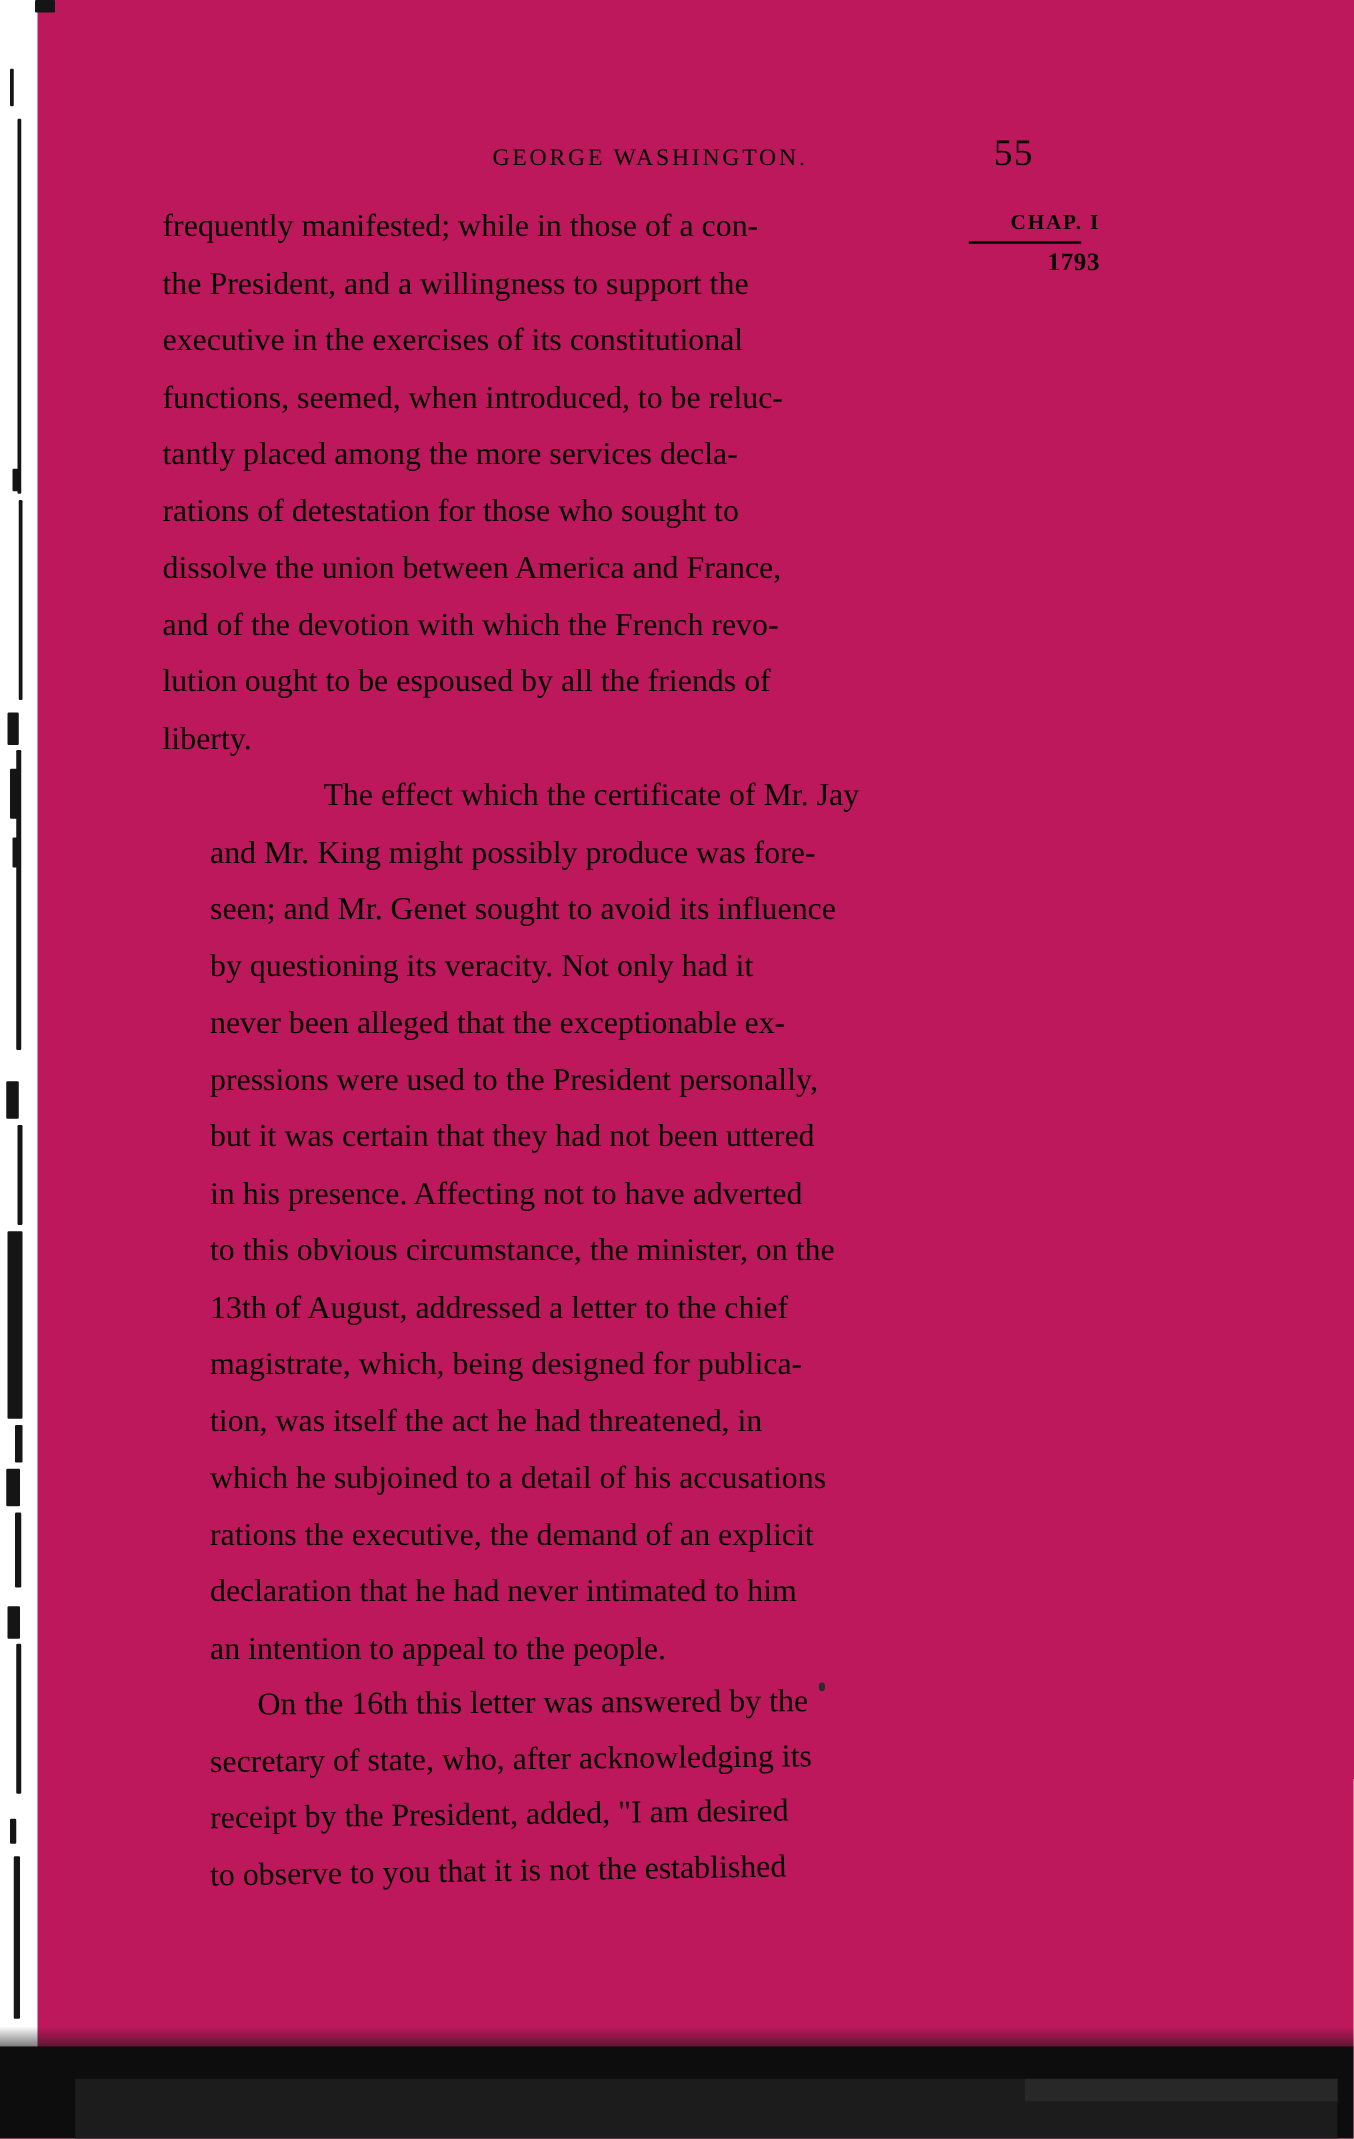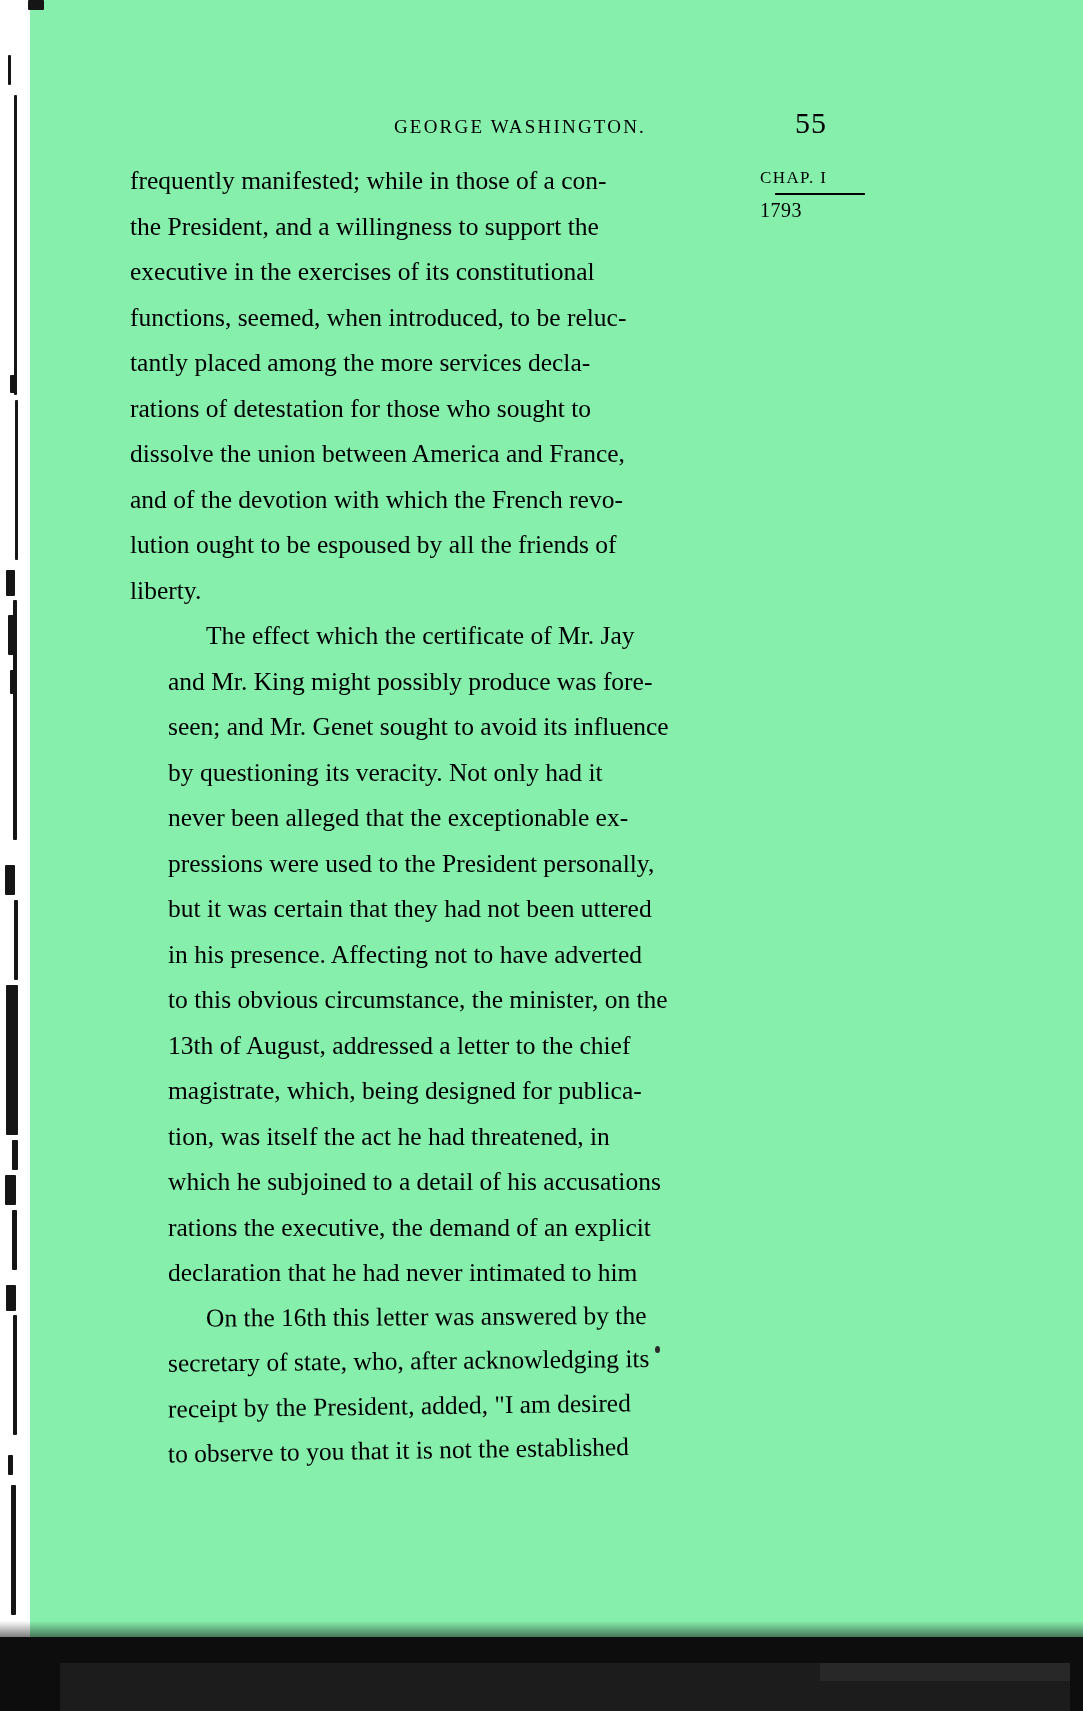--- a/index.html
+++ b/index.html
@@ -4,21 +4,21 @@
 <style>
   html, body {
     margin: 0;
     padding: 0;
     background: #ffffff;
   }
   .page {
     position: relative;
     width: 1083px;
     height: 1711px;
-    background: #86efac;
+    background: #be185d;
     overflow: hidden;
     font-family: "Liberation Serif", serif;
     color: #000000;
   }
 
   
   .gutter-strip {
     position: absolute;
     left: 0;
     top: 0;
@@ -82,21 +82,22 @@
     font-family: "Liberation Serif", serif;
     letter-spacing: 1px;
   }
 
   
   .margin-note {
     position: absolute;
     left: 760px;
     top: 168px;
     width: 120px;
-    text-align: left;
+    text-align: right;
+    font-weight: bold;
   }
   .margin-chap {
     font-variant: small-caps;
     font-size: 17px;
     letter-spacing: 1.4px;
     white-space: nowrap;
   }
   .margin-rule {
     width: 90px;
     height: 2px;
@@ -209,21 +210,21 @@
       <span class="ln j">
           <span>and of the devotion with which the French revo-</span>
         </span>
       <span class="ln j">
           <span>lution ought to be espoused by all the friends of</span>
         </span>
       <span class="ln">liberty.</span>
     </p>
 
     <p class="indent">
-      <span class="ln j" style="padding-left:38px;">
+      <span class="ln j" style="padding-left:38px;justify-content:center;">
           <span>The effect which the certificate of Mr. Jay</span>
         </span>
       <span class="ln j">
           <span>and Mr. King might possibly produce was fore-</span>
         </span>
       <span class="ln j">
           <span>seen; and Mr. Genet sought to avoid its influence</span>
         </span>
       <span class="ln j">
           <span>by questioning its veracity.   Not only had it</span>
@@ -254,20 +255,21 @@
         </span>
       <span class="ln j">
           <span>which he subjoined to a detail of his accusations</span>
         </span>
       <span class="ln j">
           <span>rations the executive, the demand of an explicit</span>
         </span>
       <span class="ln j">
           <span>declaration that he had never intimated to him</span>
         </span>
+      <span class="ln">an intention to appeal to the people.</span>
     </p>
 
     <p class="indent">
       <span class="ln j tail-drift-1" style="padding-left:38px;">
           <span>On the 16th this letter was answered by the</span>
         </span>
       <span class="ln j tail-drift-2">
           <span>secretary of state, who, after acknowledging its</span>
         </span>
       <span class="ln j tail-drift-3">

